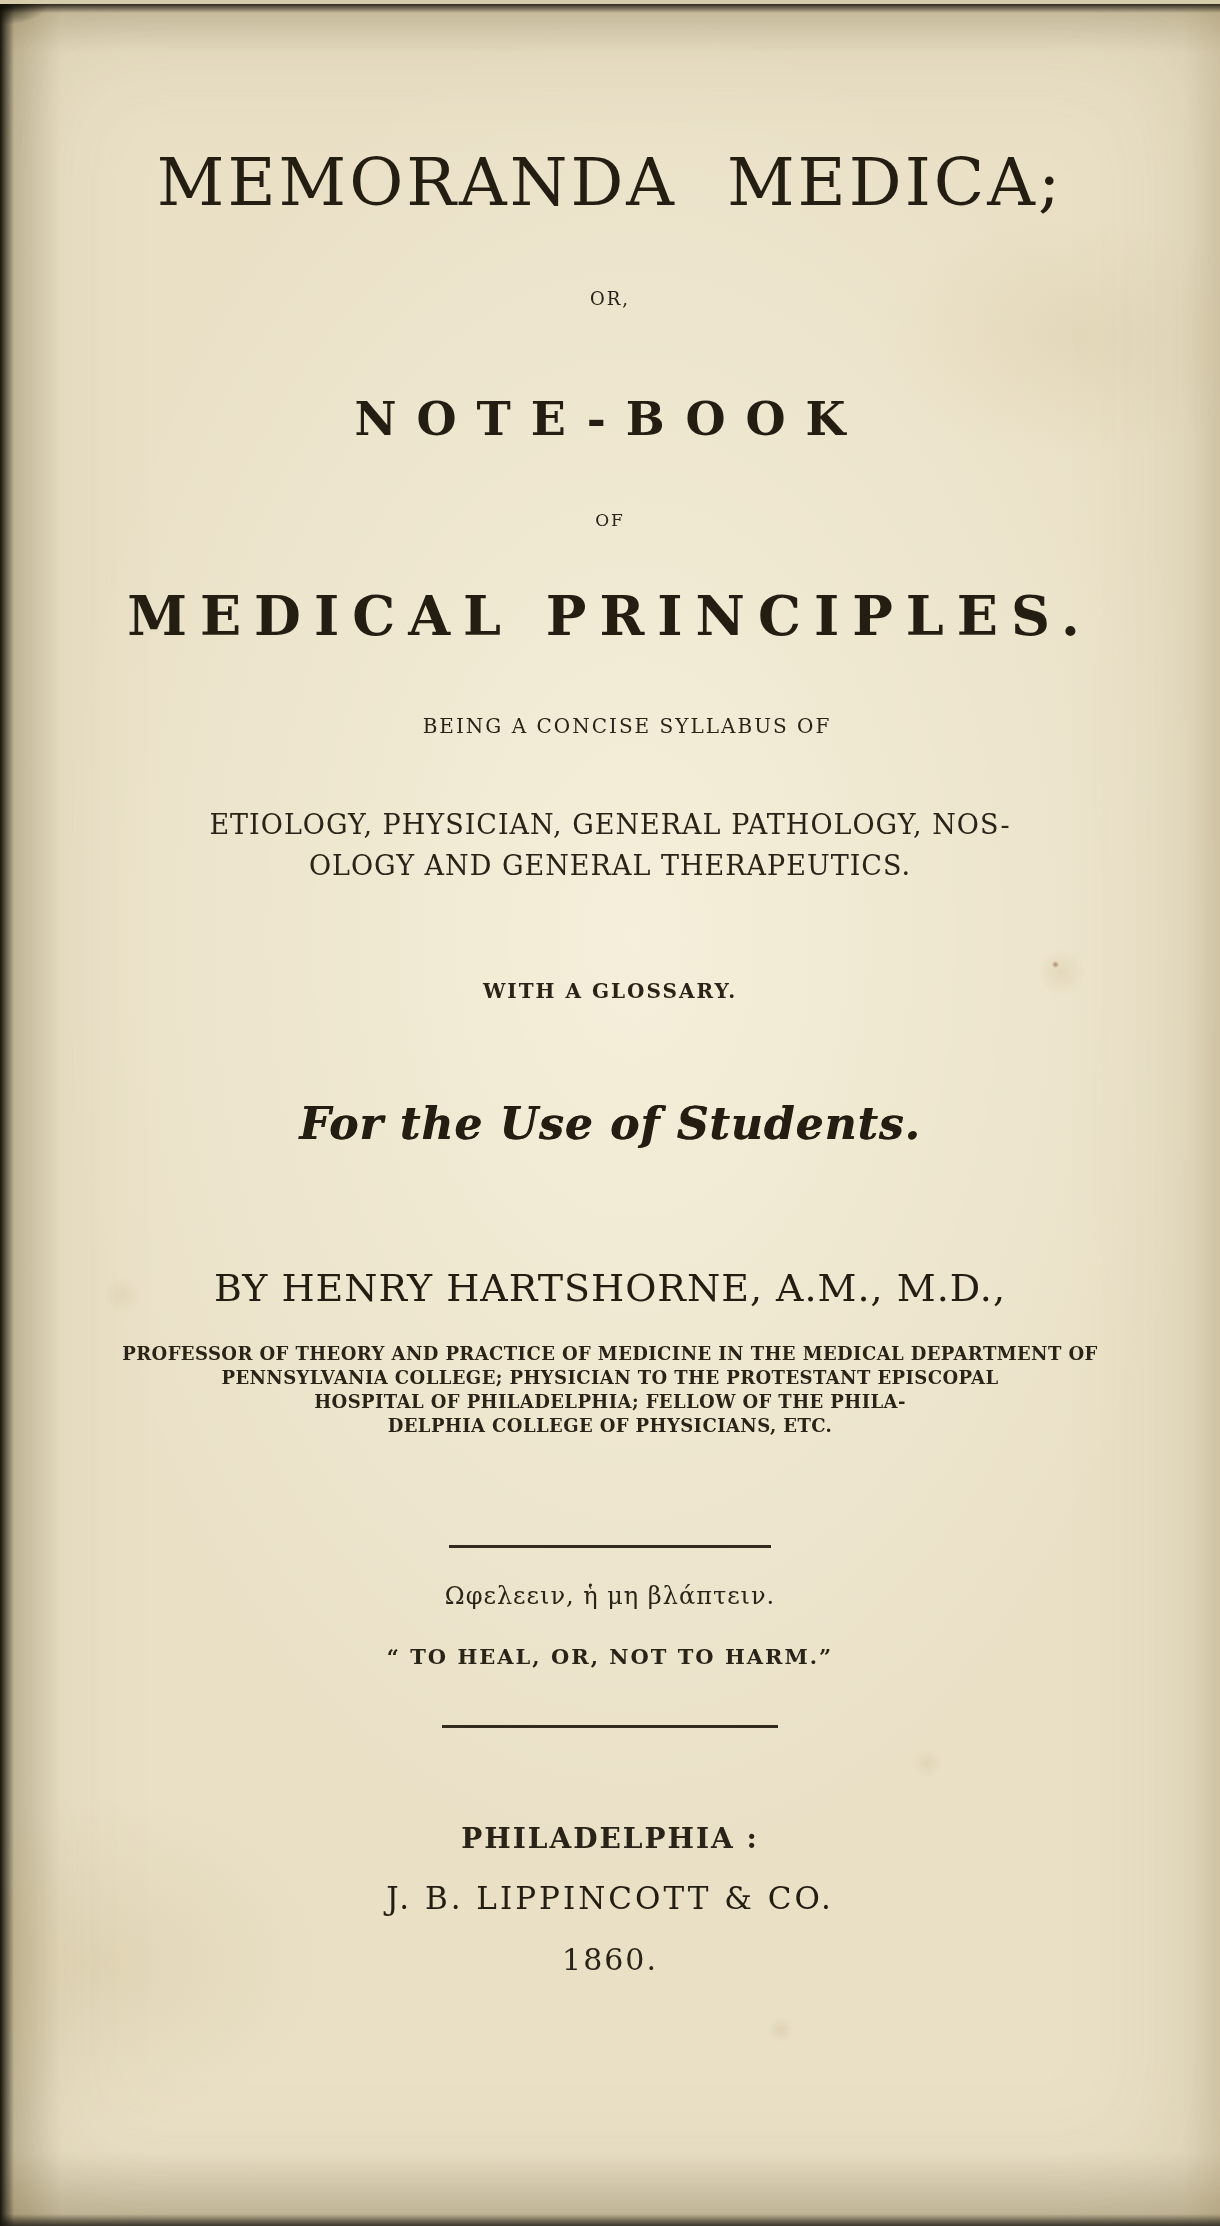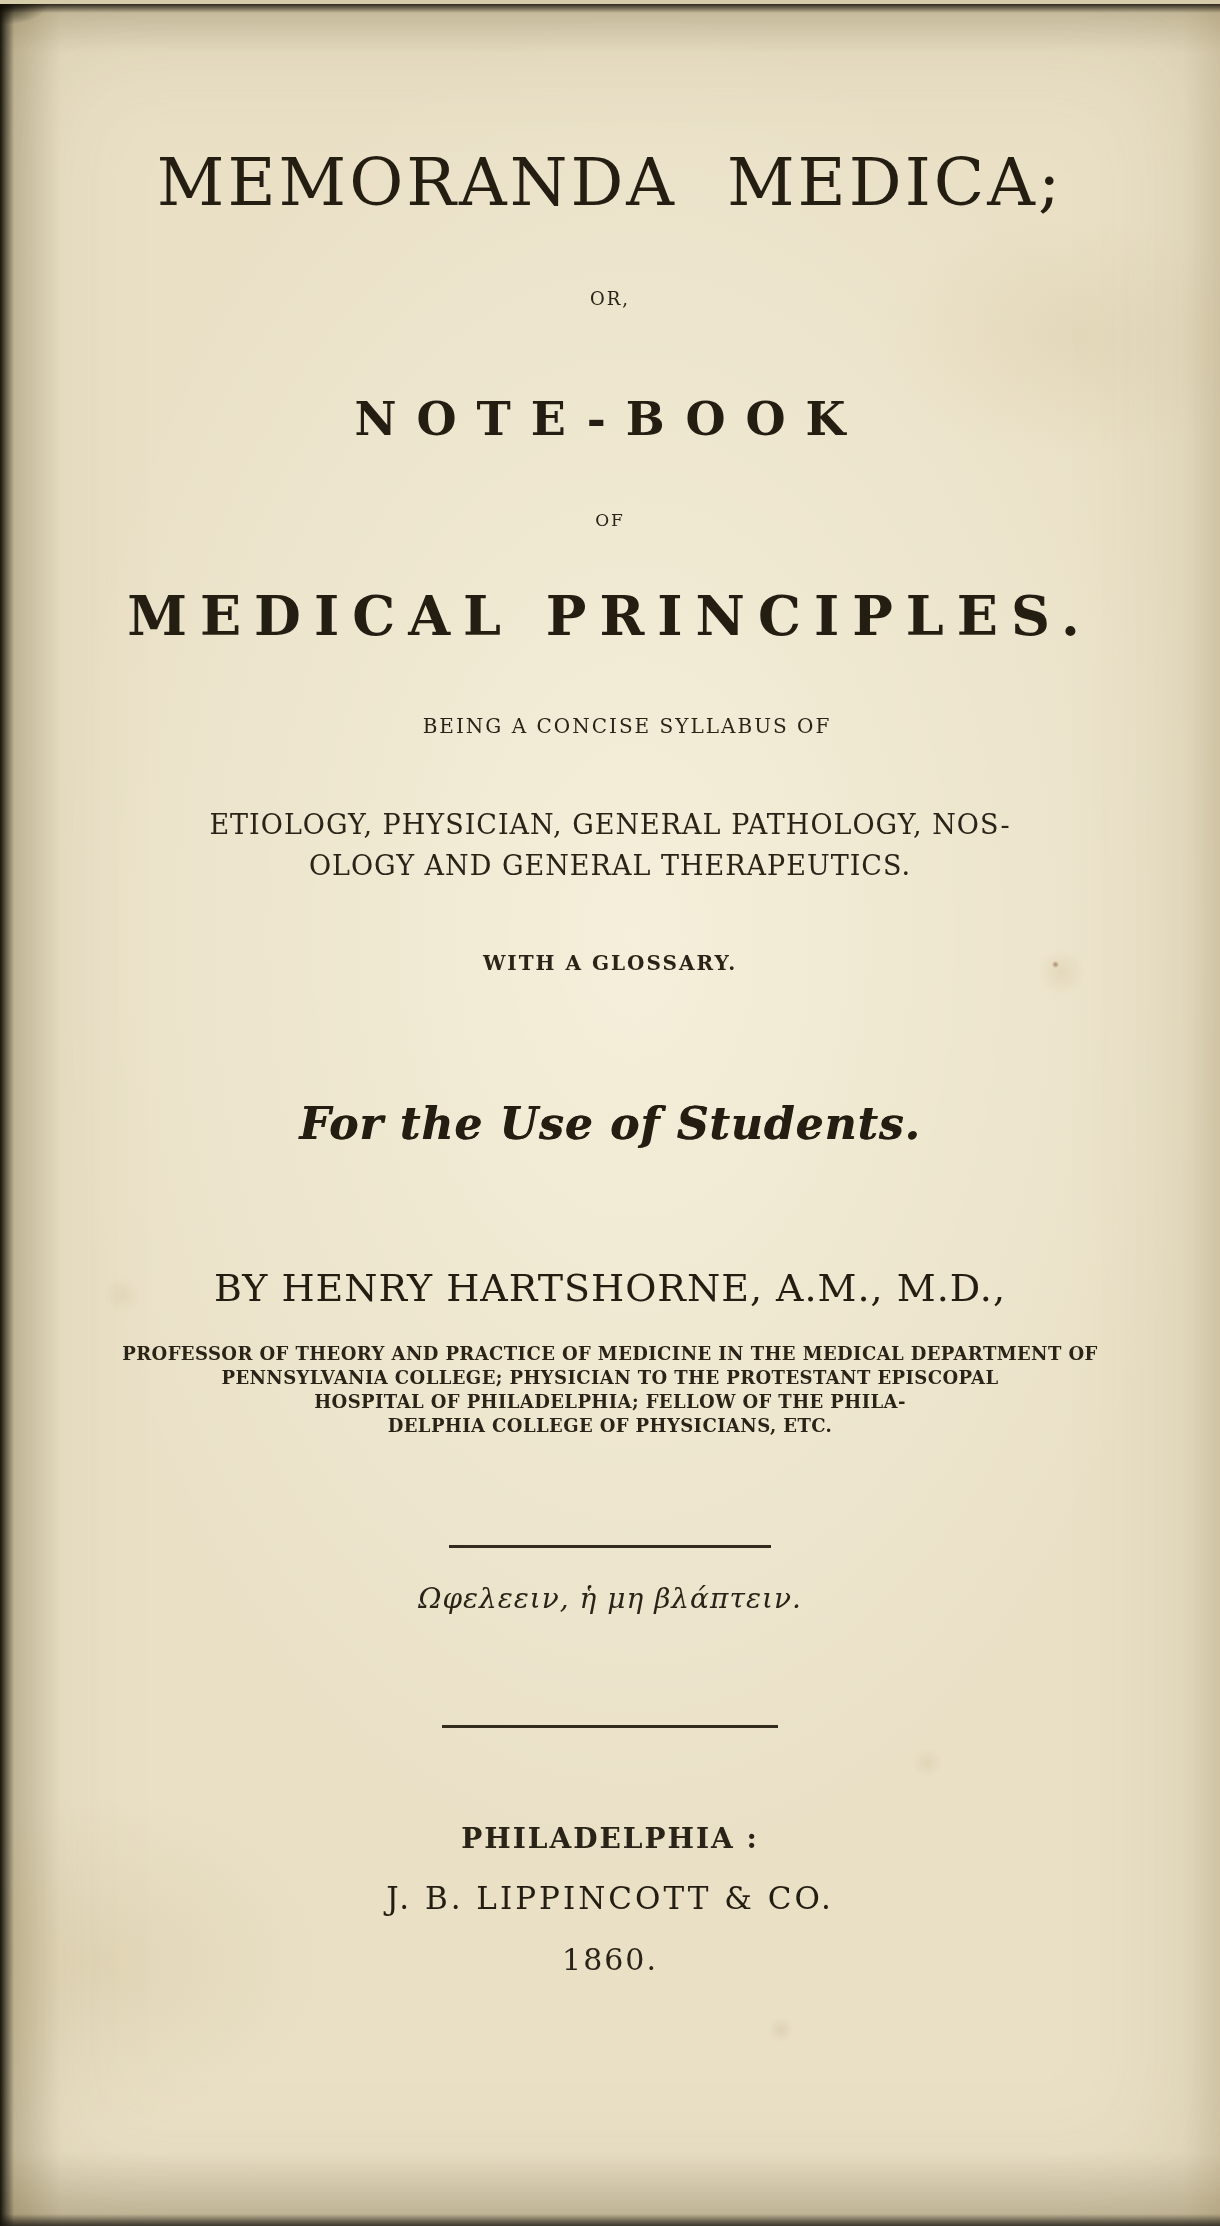--- a/index.html
+++ b/index.html
@@ -59,31 +59,31 @@
   }
   .wrap { white-space: normal; }
 
   .title            { top: 140px;  font-size: 66px; letter-spacing: 3px; word-spacing: 26px; font-weight: 400; color: #241d12; }
   .sep-or           { top: 284px;  font-size: 18px; letter-spacing: 2px; }
   .notebook         { top: 388px;  font-size: 46px; letter-spacing: 20px; font-weight: 700; color: #241d12; }
   .sep-of           { top: 506px;  font-size: 17px; letter-spacing: 2px; }
   .principles       { top: 580px;  font-size: 54px; letter-spacing: 13px; font-weight: 700; color: #241d12; }
   .being            { top: 710px;  font-size: 20px; letter-spacing: 2px; font-weight: 400; padding-left: 34px; }
   .syllabus         { top: 800px;  font-size: 27px; line-height: 41px; letter-spacing: 1px; }
-  .glossary         { top: 947px;  font-size: 20px; letter-spacing: 2px; font-weight: 700; }
+  .glossary         { top: 975px;  font-size: 20px; letter-spacing: 2px; font-weight: 700; }
   .dedication       { top: 1094px; font-size: 44px; font-style: italic; font-weight: 700;
                       letter-spacing: 1px; color: #241d12;
                       text-shadow: 0.6px 0 0 #241d12; }
   .byline           { top: 1262px; font-size: 38px; letter-spacing: 1px; color: #241d12; }
   .credentials      { top: 1338px; font-size: 18px; line-height: 24px; letter-spacing: 0.4px; font-weight: 700; }
   .rule             { position: absolute; left: 50%; transform: translateX(-50%);
                       width: 322px; height: 0; border-top: 3px solid #332b1e; }
   .rule-top         { top: 1541px; }
   .rule-bottom      { top: 1721px; width: 336px; }
-  .greek            { top: 1578px; font-size: 28px; font-style: italic; letter-spacing: 1px; }
+  .greek            { top: 1578px; font-size: 24px; letter-spacing: 1px; }
   .translation      { top: 1640px; font-size: 21px; letter-spacing: 2px; font-weight: 700; }
   .city             { top: 1818px; font-size: 28px; letter-spacing: 2px; font-weight: 700; }
   .publisher        { top: 1876px; font-size: 31px; letter-spacing: 3px; color: #241d12; }
   .year             { top: 1938px; font-size: 30px; letter-spacing: 2px; }
 </style>
 </head>
 <body>
 
 <div class="page">
 
@@ -120,20 +120,21 @@
     <div>PROFESSOR OF THEORY AND PRACTICE OF MEDICINE IN THE MEDICAL DEPARTMENT OF</div>
     <div>PENNSYLVANIA COLLEGE; PHYSICIAN TO THE PROTESTANT EPISCOPAL</div>
     <div>HOSPITAL OF PHILADELPHIA; FELLOW OF THE PHILA-</div>
     <div>DELPHIA COLLEGE OF PHYSICIANS, ETC.</div>
   </div>
 
   <div class="rule rule-top"></div>
 
   <div class="t greek">Ωφελεειν, ἡ μη βλάπτειν.</div>
 
+  <div class="t translation">“ TO HEAL, OR, NOT TO HARM.”</div>
 
   <div class="rule rule-bottom"></div>
 
   <div class="t city">PHILADELPHIA :</div>
 
   <div class="t publisher">J. B. LIPPINCOTT &amp; CO.</div>
 
   <div class="t year">1860.</div>
 
 </div>

